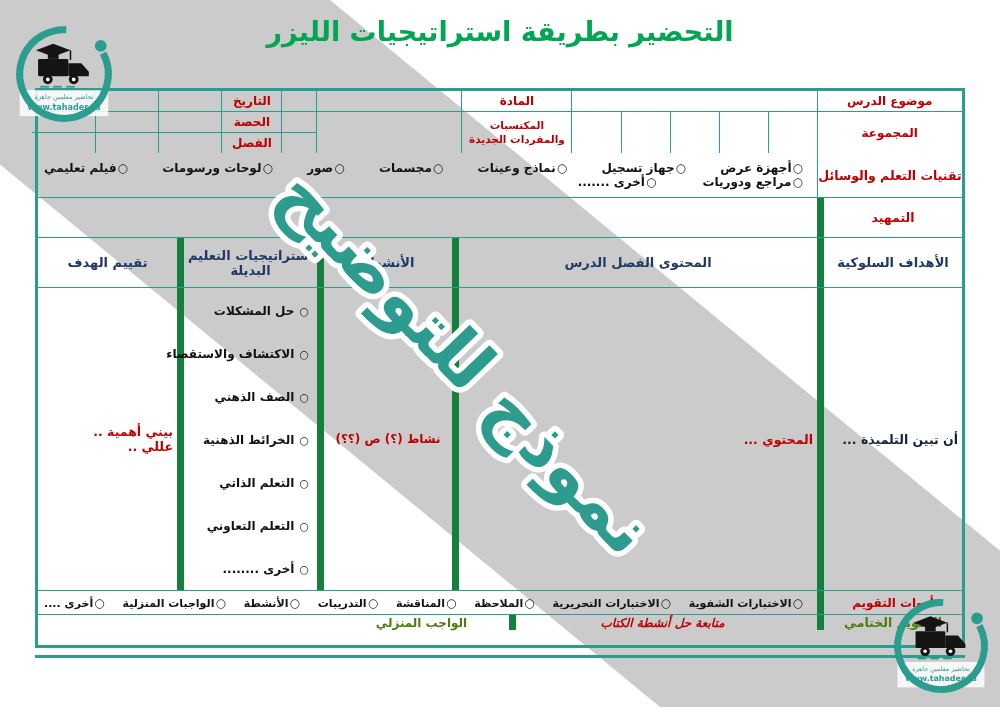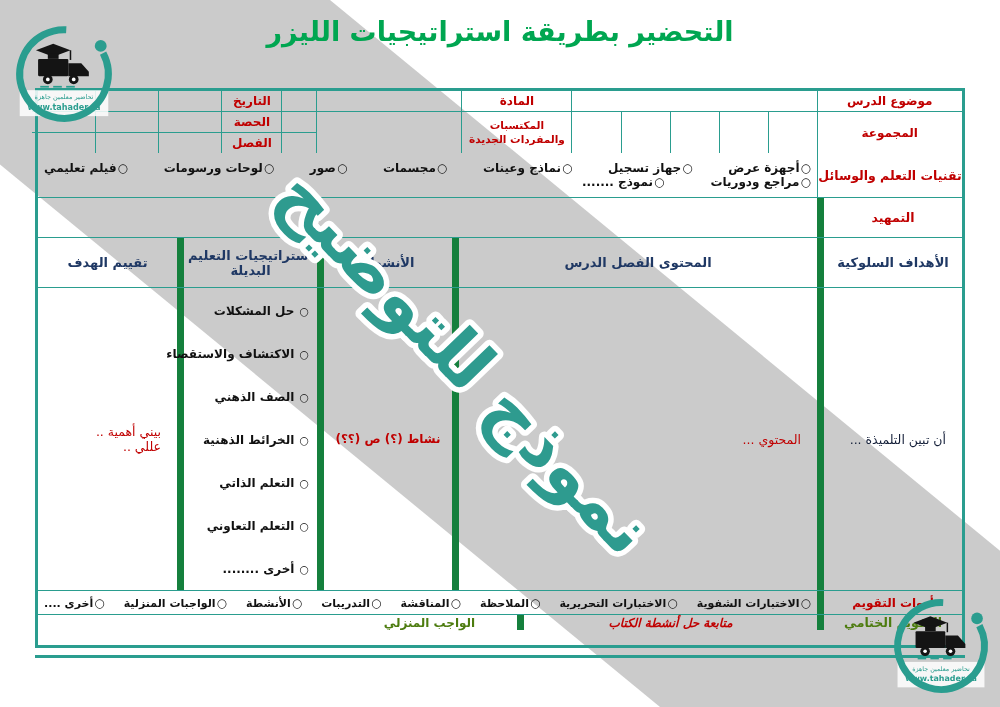--- a/index.html
+++ b/index.html
@@ -17,38 +17,38 @@
   table.ta td{border:1px solid #2a9d8f;padding:0;height:20px;}
   .rl{color:#c00000;font-weight:bold;font-size:12px;text-align:center;vertical-align:middle;}
   .rl.sm{font-size:10.5px;line-height:1.25;}
 
   
   .frow{display:flex;border-bottom:1px solid #2a9d8f;box-sizing:border-box;}
   .frow:last-child{border-bottom:none;}
   .cell{border-left:7px solid #15803d;box-sizing:border-box;min-width:0;}
   .frow > .cell:last-child{border-left:none;}
   .lbl{flex:0 0 145px;display:flex;align-items:center;justify-content:center;
-       font-weight:bold;font-size:12.5px;}
+       font-weight:bold;font-size:12.5px;margin-left:8px;}
   .red{color:#c00000;} .navy{color:#4d7c0f;}
 
   .rowB{height:45px;} .rowC{height:40px;} .rowH{height:50px;} .rowBody{height:303px;}
   .rowE{height:24px;} .rowF{flex:1;}
 
   .techbox{flex:1;display:flex;flex-direction:column;justify-content:center;padding:1px 6px;}
   .tline{display:flex;align-items:center;}
   .tline.l1{justify-content:space-between;}
   .tline.l2{gap:46px;}
   .opt{font-size:12px;font-weight:bold;color:#111;white-space:nowrap;}
   .blt{font-size:12px;font-weight:normal;color:#111;margin-left:1px;}
 
   .w1{flex:0 0 145px;} .w2{flex:0 0 365px;} .w3{flex:0 0 135px;} .w4{flex:0 0 140px;} .w5{flex:1;}
   .hcell{display:flex;align-items:center;justify-content:center;color:#1f3864;
          font-weight:bold;font-size:13px;text-align:center;padding:2px;}
   .vcell{display:flex;flex-direction:column;justify-content:center;}
-  .val-right{text-align:right;padding:0 16px;font-size:12.5px;font-weight:normal;}
+  .val-right{text-align:right;padding:0 4px;font-size:12.5px;font-weight:bold;}
   .val-center{text-align:center;font-size:12px;font-weight:bold;}
   .obj{color:#15203a;}
   .stratbox{display:flex;flex-direction:column;justify-content:space-between;padding:16px 8px 14px;gap:28px;}
   .strat{font-size:12px;font-weight:bold;color:#111;text-align:right;white-space:nowrap;}
   .strat .blt{margin-left:5px;font-size:11px;}
   .assessline{flex:1;display:flex;align-items:center;justify-content:space-between;padding:0 6px;}
   .assessline .opt{font-size:11px;}
   .fcell{display:flex;align-items:center;justify-content:center;font-size:12px;font-weight:bold;}
   .fw2{flex:0 0 300px;font-style:italic;} .fw3{flex:0 0 175px;} .fw4{flex:1;}
 
@@ -130,21 +130,21 @@
             <span class="opt"><span class="blt">○</span><span>أجهزة عرض</span></span>
             <span class="opt"><span class="blt">○</span><span>جهاز تسجيل</span></span>
             <span class="opt"><span class="blt">○</span><span>نماذج وعينات</span></span>
             <span class="opt"><span class="blt">○</span><span>مجسمات</span></span>
             <span class="opt"><span class="blt">○</span><span>صور</span></span>
             <span class="opt"><span class="blt">○</span><span>لوحات ورسومات</span></span>
             <span class="opt"><span class="blt">○</span><span>فيلم تعليمي</span></span>
           </div>
         <div class="tline l2">
             <span class="opt"><span class="blt">○</span><span>مراجع ودوريات</span></span>
-            <span class="opt"><span class="blt">○</span><span>نموذج .......</span></span>
+            <span class="opt"><span class="blt">○</span><span>أخرى .......</span></span>
           </div>
       </div>
     </div>
 
     <div class="frow rowC">
       <div class="cell lbl red">التمهيد</div>
       <div class="cell" style="flex:1"></div>
     </div>
 
     <div class="frow rowH">

